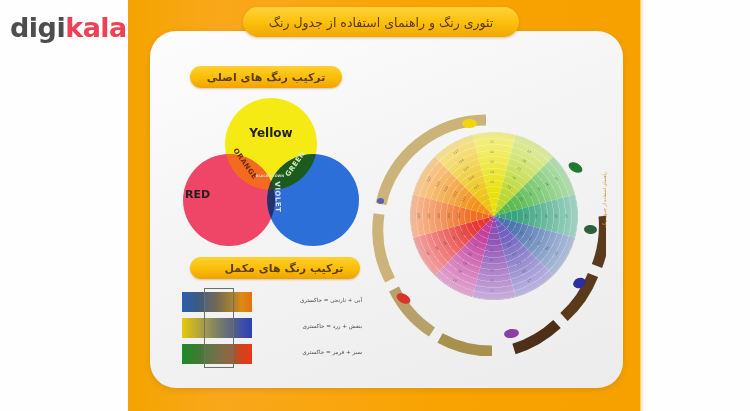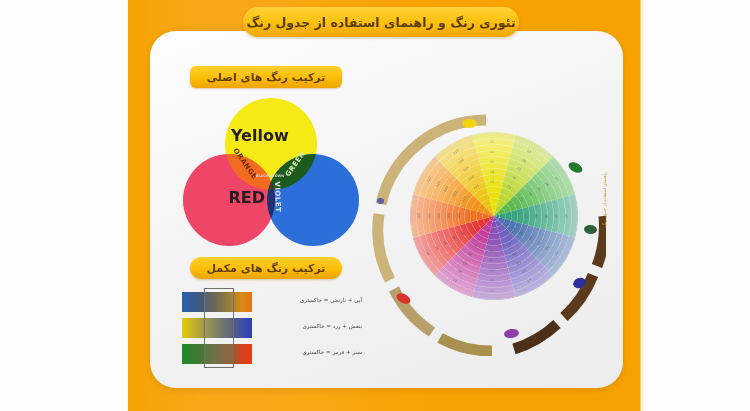--- a/index.html
+++ b/index.html
@@ -45,47 +45,47 @@
   
   .title-pill{
     position:absolute;left:243px;top:7px;width:276px;height:30px;
     background:linear-gradient(180deg,#ffd23a 0%,#fcc00d 50%,#f0a800 100%);
     border-radius:16px;
     display:flex;align-items:center;justify-content:center;
     box-shadow:0 1px 3px rgba(150,90,0,.35);
     z-index:6;
   }
   .title-pill span{
-    color:#5a3a05;font-size:12.5px;font-weight:700;
+    color:#5a3a05;font-size:12.5px;font-weight:400;
     direction:rtl;white-space:nowrap;
   }
 
   
   .sec-pill{
     position:absolute;height:22px;border-radius:12px;
     background:linear-gradient(180deg,#ffd02e 0%,#fbbd06 55%,#eea300 100%);
     display:flex;align-items:center;justify-content:center;
     box-shadow:0 1px 2px rgba(150,90,0,.3);
   }
   .sec-pill span{color:#5e3c06;font-size:11px;font-weight:700;direction:rtl;white-space:nowrap;}
 
-  #pill-primary{left:190px;top:66px;width:152px;border-radius:6px;}
-  #pill-comp{left:190px;top:257px;width:152px;}
+  #pill-primary{left:190px;top:66px;width:152px;}
+  #pill-comp{left:190px;top:257px;width:152px;padding-left:18px;}
   #pill-index{left:419px;top:66px;width:172px;}
   #pill-index span{font-size:12px;letter-spacing:.6px;color:#5b3a05;direction:ltr;}
 
   
   .venn{position:absolute;left:183px;top:98px;width:175px;height:150px;}
   .venn .circle{position:absolute;border-radius:50%;}
   .c-yellow{left:42px;top:0px;width:92px;height:92px;background:#f5ea13;}
   .c-red{left:0px;top:56px;width:92px;height:92px;background:#ef4566;}
   .c-blue{left:84px;top:56px;width:92px;height:92px;background:#2d6fd8;}
   .lbl{position:absolute;font-weight:700;pointer-events:none;}
-  .lbl-yellow{left:48px;top:28px;width:80px;font-size:16px;color:#231f20;}
-  .lbl-red{left:2px;top:90px;width:80px;text-align:right;font-size:16px;color:#231f20;}
+  .lbl-yellow{left:48px;top:28px;width:80px;text-align:center;font-size:12px;color:#231f20;}
+  .lbl-red{left:2px;top:90px;width:80px;text-align:left;font-size:11px;color:#231f20;}
   .lbl-blue{left:92px;top:90px;width:80px;text-align:center;font-size:16px;color:#231f20;}
   .lbl-orange{left:44px;top:62px;font-size:7px;color:#6b2a00;transform:rotate(55deg);letter-spacing:.5px;}
   .lbl-green{left:98px;top:62px;font-size:7px;color:#d8f0b0;transform:rotate(-55deg);letter-spacing:.5px;}
   .lbl-violet{left:79px;top:95px;font-size:7px;color:#e5e0f2;transform:rotate(88deg);letter-spacing:.5px;}
   .lbl-center{left:71px;top:76px;font-size:3.4px;color:#d9d9d9;text-align:center;width:32px;line-height:1.25;}
 
   
   .comp-wrap{position:absolute;left:182px;top:292px;width:180px;height:76px;}
   .bar{position:absolute;left:0;width:70px;height:20px;}
   .bar1{top:0;background:linear-gradient(90deg,#2b5fae 0%,#3b5a85 22%,#6a6250 48%,#9a7a30 68%,#d98c16 85%,#e86f10 100%);}
@@ -137,20 +137,23 @@
     position:absolute;left:600px;top:262px;
     font-size:4.4px;color:#c98a1c;direction:rtl;
     transform:rotate(-90deg);transform-origin:left top;white-space:nowrap;
   }
 </style>
 </head>
 <body>
 
 <div id="root">
 
+  <div class="logo">
+    <span class="part-a">digi</span><span class="part-b">kala</span>
+  </div>
 
   <div class="orange-panel"></div>
 
   <div class="white-card">
 
     <div class="sec-pill" id="pill-primary" style="left:40px;top:35px;">
       <span>ترکیب رنگ های اصلی</span>
     </div>
 
 

